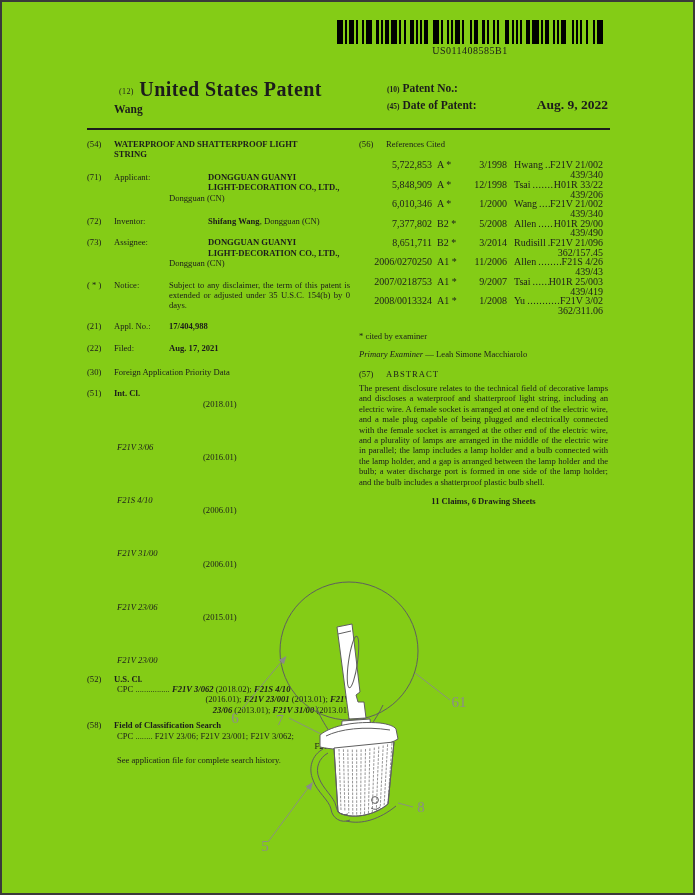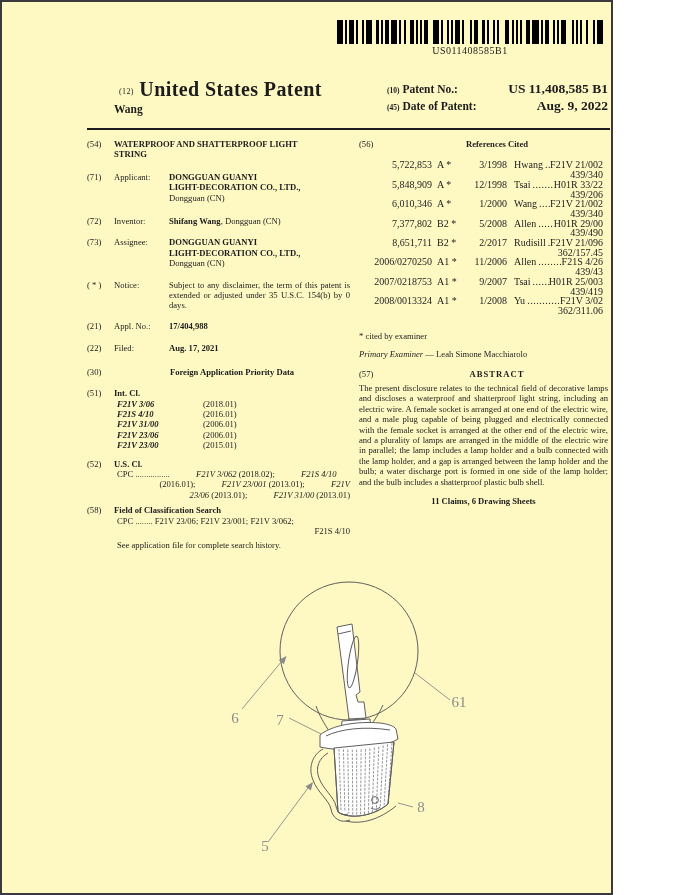--- a/index.html
+++ b/index.html
@@ -1,16 +1,16 @@
 <!DOCTYPE html>
 <html><head>
 <meta charset="utf-8">
 <style>
   html,body{margin:0;padding:0;background:#ffffff;}
-  .page{position:relative;width:613px;height:895px;background:#fef9c3;
+  .page{position:relative;width:695px;height:895px;background:#84cc16;
         font-family:"Liberation Serif","DejaVu Serif",serif;color:#1c1c1c;
         box-sizing:border-box;border:2px solid #3a3a3a;overflow:hidden;}
 
   
   .barcode{position:absolute;left:335px;top:18px;width:266px;height:24px;display:flex;align-items:stretch;}
   .barcode div{height:100%;}
   .barcode-text{position:absolute;left:335px;top:43px;width:266px;text-align:center;
         font-size:10px;letter-spacing:0.5px;}
 
   
@@ -28,28 +28,28 @@
   
   .col-left{position:absolute;left:85px;top:134px;width:263px;font-size:8.6px;line-height:10.4px;}
   .col-right{position:absolute;left:357px;top:134px;width:249px;font-size:8.6px;line-height:10.4px;}
   .sec{display:flex;}
   .sec-num{width:27px;flex:none;}
   .sec-label{width:55px;flex:none;}
   .sec-val{flex:1;}
   .b{font-weight:bold;}
   .just{text-align:justify;}
   .al-r{text-align:right;}
-  .st-b{font-weight:bold;}
+  .st-b{font-weight:bold;margin-left:39px;}
   .st-i{font-style:italic;}
-  .st-bi{font-weight:normal;font-style:italic;margin-left:24px;}
-  .center-head{flex:1;text-align:center;font-weight:bold;}
+  .st-bi{font-weight:bold;font-style:italic;}
+  .center-head{flex:1;text-align:left;font-weight:normal;}
 
   
   .intcl-row{display:flex;padding-left:3px;}
-  .intcl-code{width:86px;font-weight:bold;font-style:italic;}
+  .intcl-code{width:86px;font-weight:normal;font-style:italic;margin-top:43px;}
   
   .hang{padding-left:3px;}
   
   .prio{display:flex;margin-left:13px;margin-top:11px;}
   .prio .d{width:57px;}
   .prio .c{width:30px;}
   .prio .dots{flex:1;overflow:hidden;white-space:nowrap;letter-spacing:1px;}
   .prio .n{white-space:nowrap;}
 
   
@@ -181,21 +181,20 @@
     <div class="hdr-title" data-name="document-kind-title">
       <span class="hdr-num" data-name="kind-code-number">(12)</span>
       <span data-name="kind-code-label">United States Patent</span>
     </div>
     <div class="hdr-inventor" data-name="inventor-surname">Wang</div>
   </div>
   <div class="hdr-right" data-name="header-right">
     <div class="hdr-row">
       <span class="hdr-num" data-name="patent-no-code">(10)</span>&nbsp;
       <span class="lbl" data-name="patent-no-label">Patent No.:</span>
-      <span class="val" data-name="patent-no-value">US 11,408,585 B1</span>
     </div>
     <div class="hdr-row">
       <span class="hdr-num" data-name="date-code">(45)</span>&nbsp;
       <span class="lbl" data-name="date-label">Date of Patent:</span>
       <span class="val" data-name="date-value">Aug. 9, 2022</span>
     </div>
   </div>
   <div class="rule" data-name="header-divider"></div>
 
   <div class="col-left" data-name="bibliographic-column">
@@ -377,21 +376,21 @@
               <span class="ref-class" data-name="reference-class">H01R 29/00</span>
             </span>
           </div>
           <div class="ref-l2" data-name="reference-subclass">439/490</div>
         </div>
 
         <div data-name="reference-entry">
           <div class="ref-l1">
             <span class="ref-num" data-name="reference-number">8,651,711</span>
             <span class="ref-kind" data-name="reference-kind-code">B2 *</span>
-            <span class="ref-date" data-name="reference-date">2/2017</span>
+            <span class="ref-date" data-name="reference-date">3/2014</span>
             <span class="ref-rest">
               <span class="ref-name" data-name="reference-inventor">Rudisill</span>
               <span class="ref-dots" data-name="reference-dot-leader">..........................</span>
               <span class="ref-class" data-name="reference-class">F21V 21/096</span>
             </span>
           </div>
           <div class="ref-l2" data-name="reference-subclass">362/157.45</div>
         </div>
 
         <div data-name="reference-entry">

